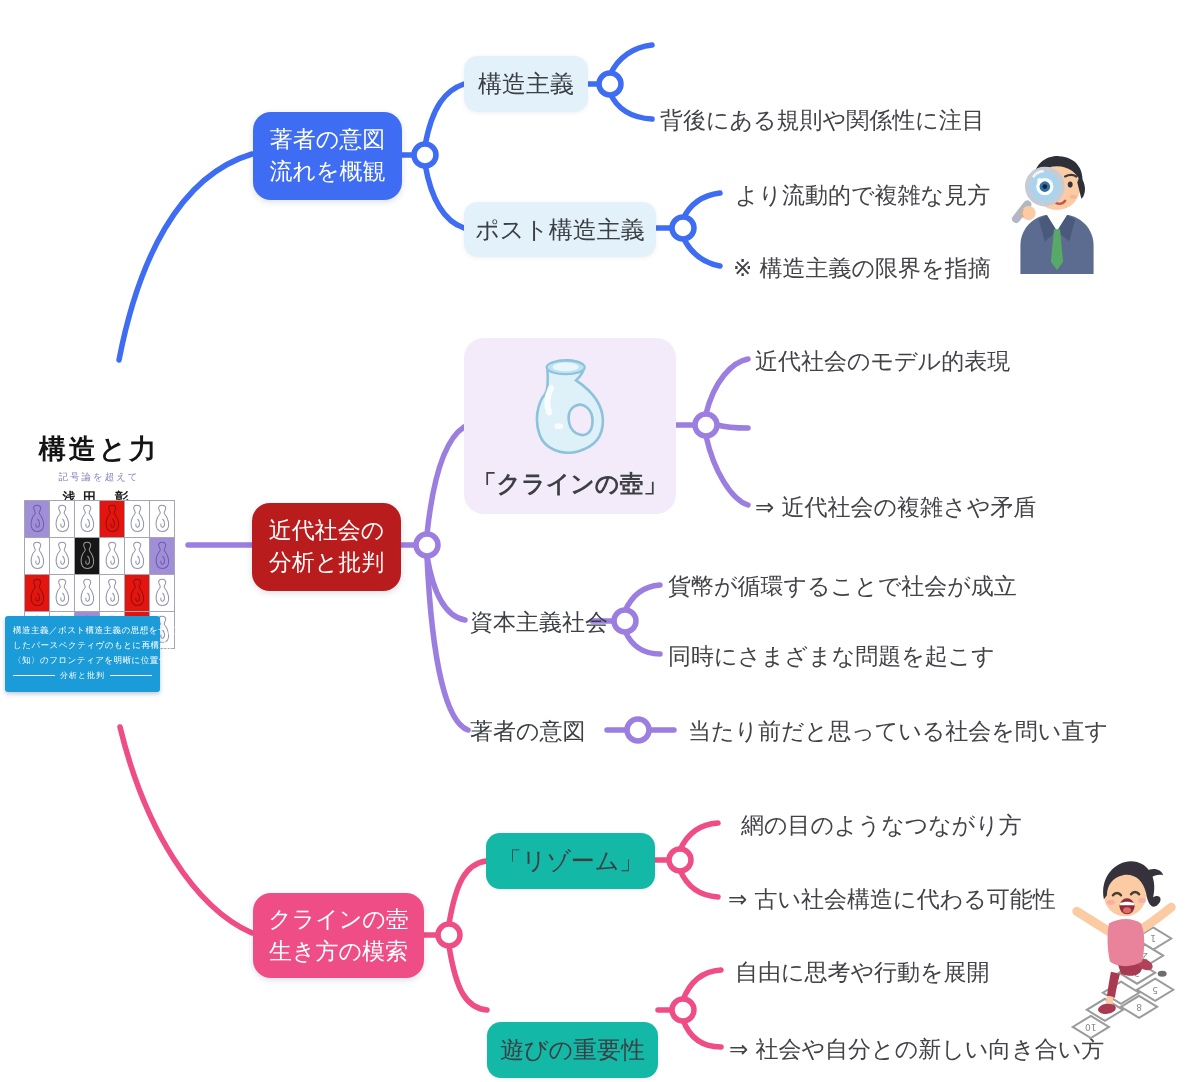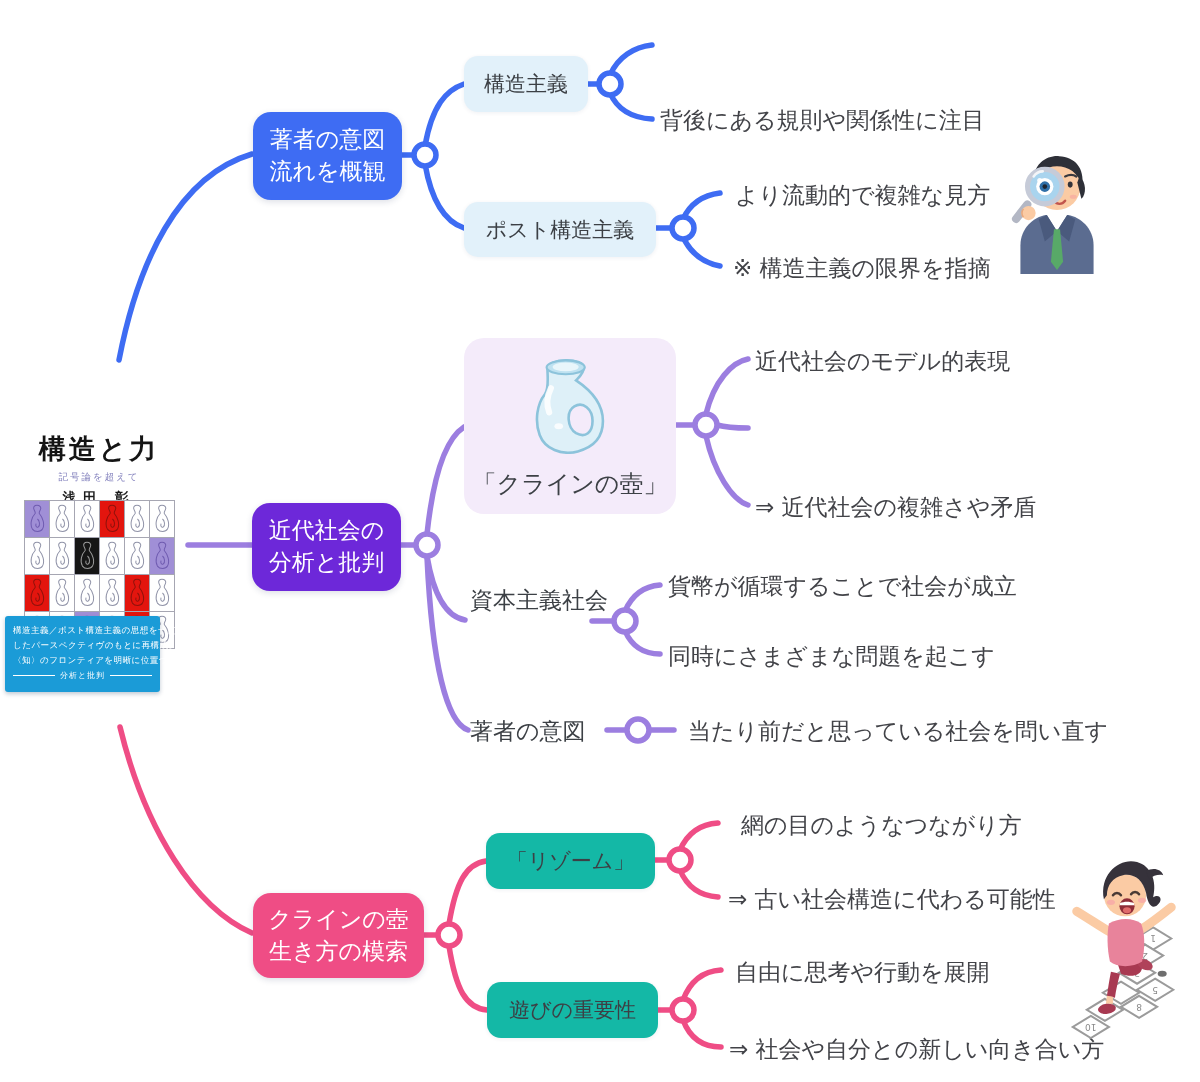--- a/index.html
+++ b/index.html
@@ -6,27 +6,27 @@
   #canvas{
     position:relative;width:1200px;height:1082px;background:#ffffff;overflow:hidden;
     font-family:"DejaVu Sans","Liberation Sans",sans-serif;
   }
   #connectors{position:absolute;left:0;top:0;width:1200px;height:1082px;}
   .node{position:absolute;display:flex;align-items:center;justify-content:center;
         text-align:center;box-sizing:border-box;}
   .root-node{color:#fff;font-size:23px;line-height:1.38;font-weight:500;border-radius:18px;
         box-shadow:0 2px 6px rgba(30,40,90,.15);}
   .root-node span{display:block;}
-  .child-box{font-size:21px;color:#3c4045;border-radius:14px;box-shadow:0 1px 4px rgba(30,40,90,.07);}
+  .child-box{font-size:24px;color:#3c4045;border-radius:14px;box-shadow:0 1px 4px rgba(30,40,90,.07);}
   .blue-box{background:#e2f1fa;}
   .lav-box{background:#f4ebfa;}
   .pink-box{background:#14b8a6;}
   .leaf{position:absolute;font-size:23px;color:#424348;white-space:nowrap;}
   .plain-node{position:absolute;font-size:23px;color:#3c4045;white-space:nowrap;}
-  .klein-node{flex-direction:column;justify-content:flex-start;border-radius:20px;}
+  .klein-node{flex-direction:column;justify-content:flex-start;border-radius:20px;font-weight:bold;}
   .klein-node .kb-label{font-size:24px;color:#3c4045;margin-top:14px;}
   
   #book-cover{position:absolute;left:14px;top:418px;width:170px;height:278px;}
   .bc-title{font-family:"DejaVu Serif","Liberation Serif",serif;font-size:27px;font-weight:bold;
         color:#141414;text-align:center;margin-top:13px;letter-spacing:3px;}
   .bc-sub{font-family:"DejaVu Serif","Liberation Serif",serif;font-size:9.5px;color:#8381bd;
         text-align:center;margin-top:4px;letter-spacing:2px;}
   .bc-author{font-family:"DejaVu Serif","Liberation Serif",serif;font-size:13.5px;font-weight:bold;
         color:#1c1c1c;text-align:center;margin-top:5px;letter-spacing:7px;}
   #book-grid{position:absolute;left:10px;top:82px;width:149px;height:147px;background:#a6a6b2;
@@ -269,59 +269,59 @@
   <div class="node child-box blue-box" style="left:464px;top:56px;width:124px;height:56px;">
     <span>構造主義</span>
   </div>
   <div class="leaf" style="left:660px;top:105px;">背後にある規則や関係性に注目</div>
   <div class="node child-box blue-box" style="left:464px;top:202px;width:192px;height:55px;">
     <span>ポスト構造主義</span>
   </div>
   <div class="leaf" style="left:735px;top:180px;">より流動的で複雑な見方</div>
   <div class="leaf" style="left:733px;top:253px;">※ 構造主義の限界を指摘</div>
 
-  <div class="node root-node" style="left:252px;top:503px;width:149px;height:88px;background:#6d28d9;">
+  <div class="node root-node" style="left:252px;top:503px;width:149px;height:88px;background:#b91c1c;">
     <div>
       <span>近代社会の</span>
       <span>分析と批判</span>
     </div>
   </div>
 
   <div class="node lav-box klein-node" style="left:464px;top:338px;width:212px;height:176px;">
     <svg width="104" height="104" viewBox="0 0 120 120" style="margin-top:12px">
       <path fill="#def0f8" stroke="#8cc3db" stroke-width="3" fill-rule="evenodd" d="M34,22 C34,9 76,9 76,20 C76,27 71,31 67,35 C82,45 98,60 98,82 C98,103 84,113 69,117 C50,122 31,114 25,98 C19,82 22,62 31,51 C36,45 34,31 34,22 Z M86,82 C86,68 75,59 65,65 C55,71 57,90 67,96 C78,102 86,95 86,82 Z"></path>
       <ellipse cx="55" cy="20" rx="22" ry="8" fill="#bfe2f1" stroke="#8cc3db" stroke-width="2.5"></ellipse>
       <ellipse cx="55" cy="19.5" rx="15" ry="5" fill="#e9f6fb"></ellipse>
       <path d="M38,44 C33,54 33,64 36,72" stroke="#ffffff" stroke-width="7" stroke-linecap="round" fill="none" opacity="0.85"></path>
       <ellipse cx="47" cy="88" rx="5" ry="3.5" fill="#ffffff" opacity="0.8"></ellipse>
     </svg>
     <div class="kb-label">「クラインの壺」</div>
   </div>
   <div class="leaf" style="left:755px;top:346px;">近代社会のモデル的表現</div>
   <div class="leaf" style="left:755px;top:492px;">⇒ 近代社会の複雑さや矛盾</div>
 
-  <div class="plain-node" style="left:470px;top:585px;">資本主義社会</div>
+  <div class="plain-node" style="left:470px;top:607px;">資本主義社会</div>
   <div class="leaf" style="left:668px;top:571px;">貨幣が循環することで社会が成立</div>
   <div class="leaf" style="left:668px;top:641px;">同時にさまざまな問題を起こす</div>
 
   <div class="plain-node" style="left:470px;top:716px;">著者の意図</div>
   <div class="leaf" style="left:688px;top:716px;">当たり前だと思っている社会を問い直す</div>
 
   <div class="node root-node" style="left:253px;top:893px;width:171px;height:85px;background:#ef4d85;">
     <div>
       <span>クラインの壺</span>
       <span>生き方の模索</span>
     </div>
   </div>
   <div class="node child-box pink-box" style="left:486px;top:833px;width:169px;height:56px;">
     <span>「リゾーム」</span>
   </div>
   <div class="leaf" style="left:733px;top:810px;margin-left:8px;">網の目のようなつながり方</div>
   <div class="leaf" style="left:728px;top:884px;">⇒ 古い社会構造に代わる可能性</div>
-  <div class="node child-box pink-box" style="left:487px;top:982px;width:171px;height:56px;">
+  <div class="node child-box pink-box" style="left:487px;top:1022px;width:171px;height:56px;">
     <span>遊びの重要性</span>
   </div>
   <div class="leaf" style="left:735px;top:957px;">自由に思考や行動を展開</div>
   <div class="leaf" style="left:729px;top:1034px;">⇒ 社会や自分との新しい向き合い方</div>
 
   <svg class="illus" style="left:1006px;top:148px;" width="102" height="126" viewBox="0 0 100 124">
     <path d="M14,124 L14,96 C14,79 27,68 39,66 L61,66 C73,68 86,79 86,96 L86,124 Z" fill="#5b6c90"></path>
     <path d="M40,66 L50,82 L60,66 Z" fill="#ffffff"></path>
     <path d="M40,66 L50,82 L38,92 L32,70 Z" fill="#4a5a7d"></path>
     <path d="M60,66 L50,82 L62,92 L68,70 Z" fill="#4a5a7d"></path>

